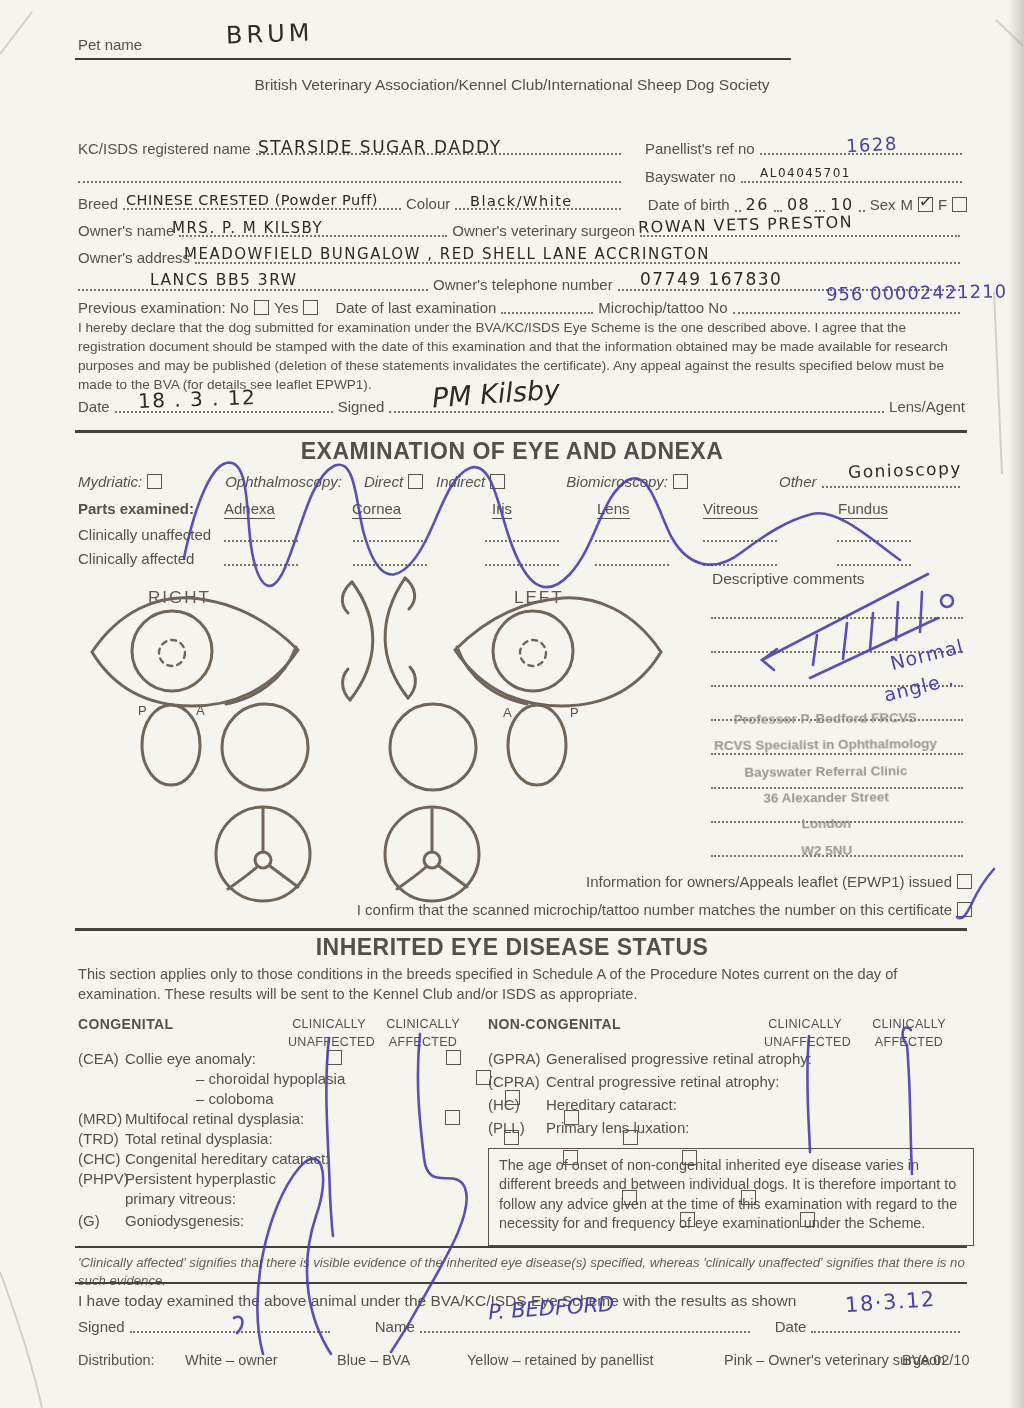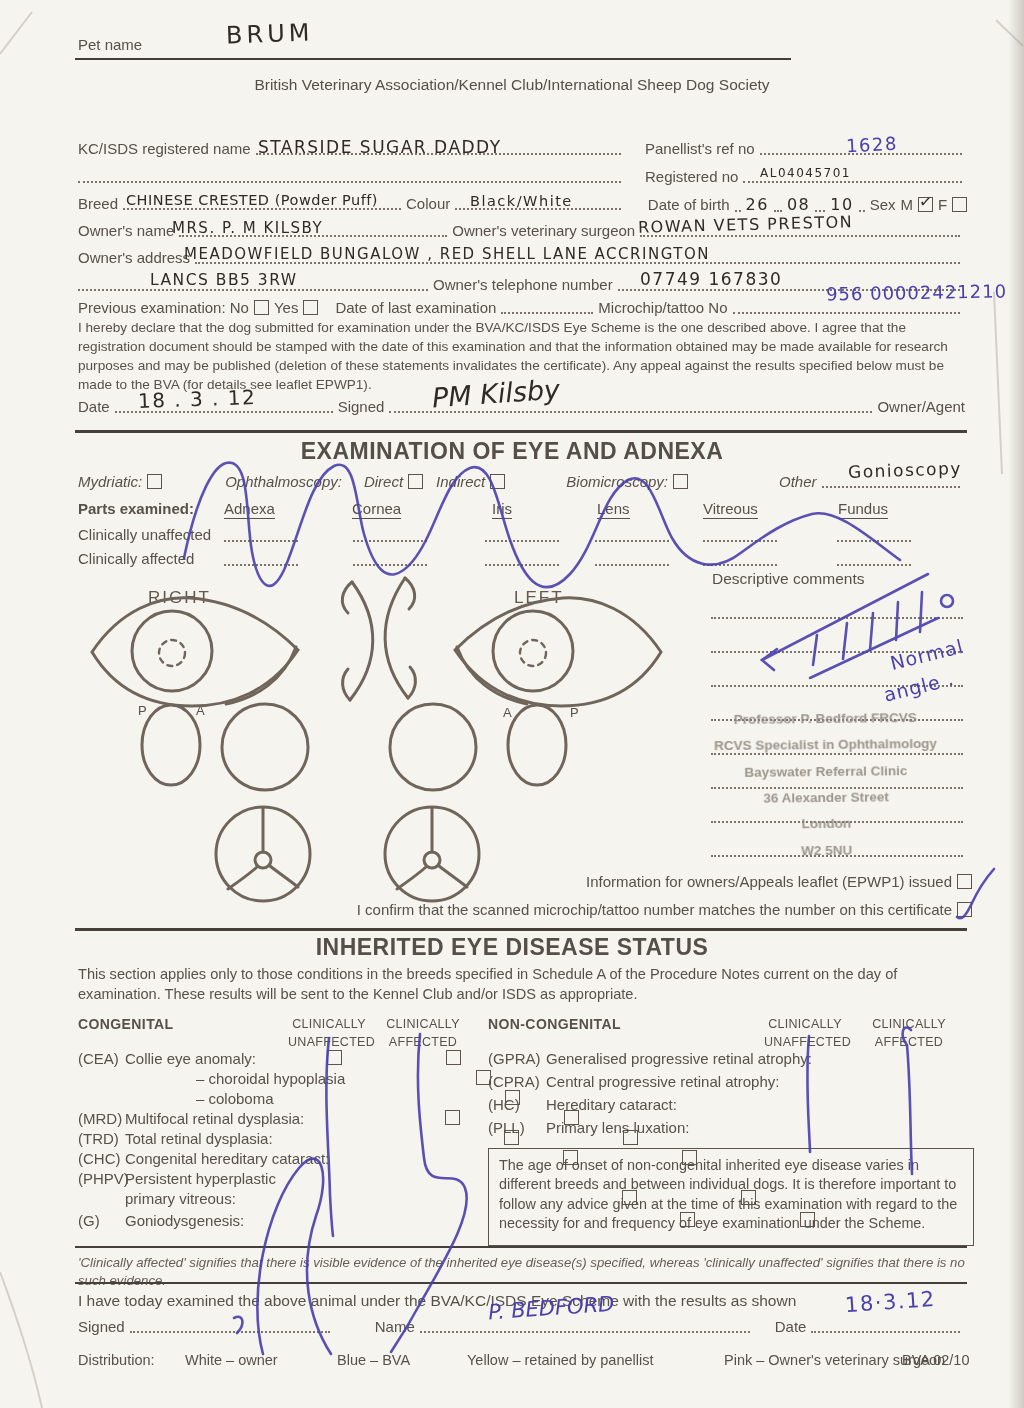--- a/index.html
+++ b/index.html
@@ -43,21 +43,21 @@
     <span class="d grow"></span>
   </div>
   <div class="fr" style="left:645px;top:140px;width:322px;">
     <span class="lbl">Panellist's ref no</span>
     <span class="d grow"></span>
   </div>
   <div class="fr" style="left:78px;top:168px;width:548px;">
     <span class="d grow" style="margin-left:0;"></span>
   </div>
   <div class="fr" style="left:645px;top:168px;width:322px;">
-    <span class="lbl">Registered no</span>
+    <span class="lbl">Bayswater no</span>
     <span class="d grow"></span>
   </div>
   <div class="fr" style="left:78px;top:195px;width:548px;">
     <span class="lbl">Breed</span>
     <span class="d" style="width:278px;"></span>
     <span class="lbl">Colour</span>
     <span class="d grow"></span>
   </div>
   <div class="fr" style="left:645px;top:195px;width:330px;">
     <span class="lbl">Date of birth</span>
@@ -116,21 +116,21 @@
   <div class="abs hand blue" style="left:826px;top:282px;font-size:18px;letter-spacing:1px;transform:rotate(-1deg);">956 00002421210</div>
 
   
   <div class="para" style="left:78px;top:318px;width:890px;">I hereby declare that the dog submitted for examination under the BVA/KC/ISDS Eye Scheme is the one described above. I agree that the registration document should be stamped with the date of this examination and that the information obtained may be made available for research purposes and may be published (deletion of these statements invalidates the certificate). Any appeal against the results specified below must be made to the BVA (for details see leaflet EPWP1).</div>
 
   <div class="fr" style="left:78px;top:398px;width:887px;">
     <span class="lbl">Date</span>
     <span class="d" style="width:218px;"></span>
     <span class="lbl">Signed</span>
     <span class="d grow"></span>
-    <span class="lbl">Owner/Agent</span>
+    <span class="lbl">Lens/Agent</span>
   </div>
   <div class="abs hand" style="left:138px;top:387px;font-size:20px;transform:rotate(-2deg);">18 . 3 .  12</div>
   <div class="abs hand" style="left:432px;top:378px;font-size:27px;font-style:italic;letter-spacing:0;transform:rotate(-4deg);">PM Kilsby</div>
 
   <div class="rule" style="left:75px;top:430px;width:892px;height:3px;"></div>
 
   
   <div class="ttl" style="top:438px;font-size:23px;">EXAMINATION OF EYE AND ADNEXA</div>
 
   <div class="fr" style="left:78px;top:472px;width:887px;font-style:italic;">

